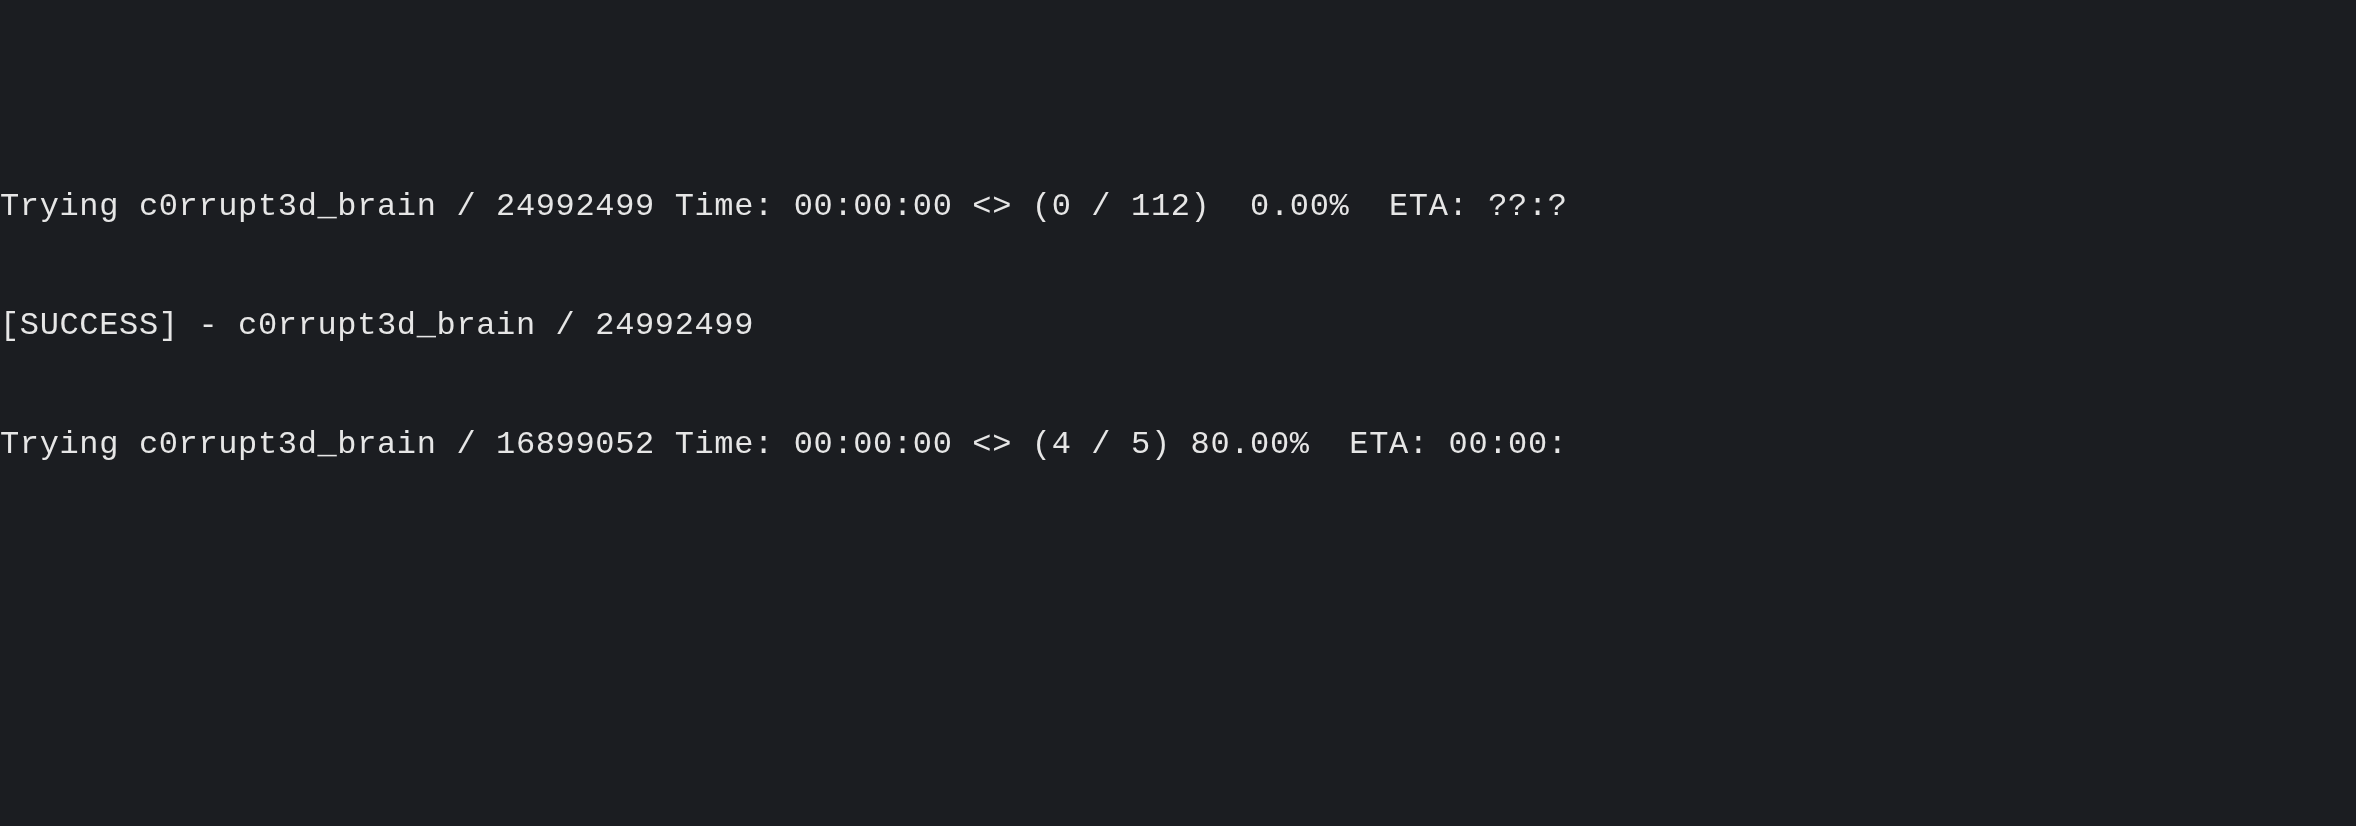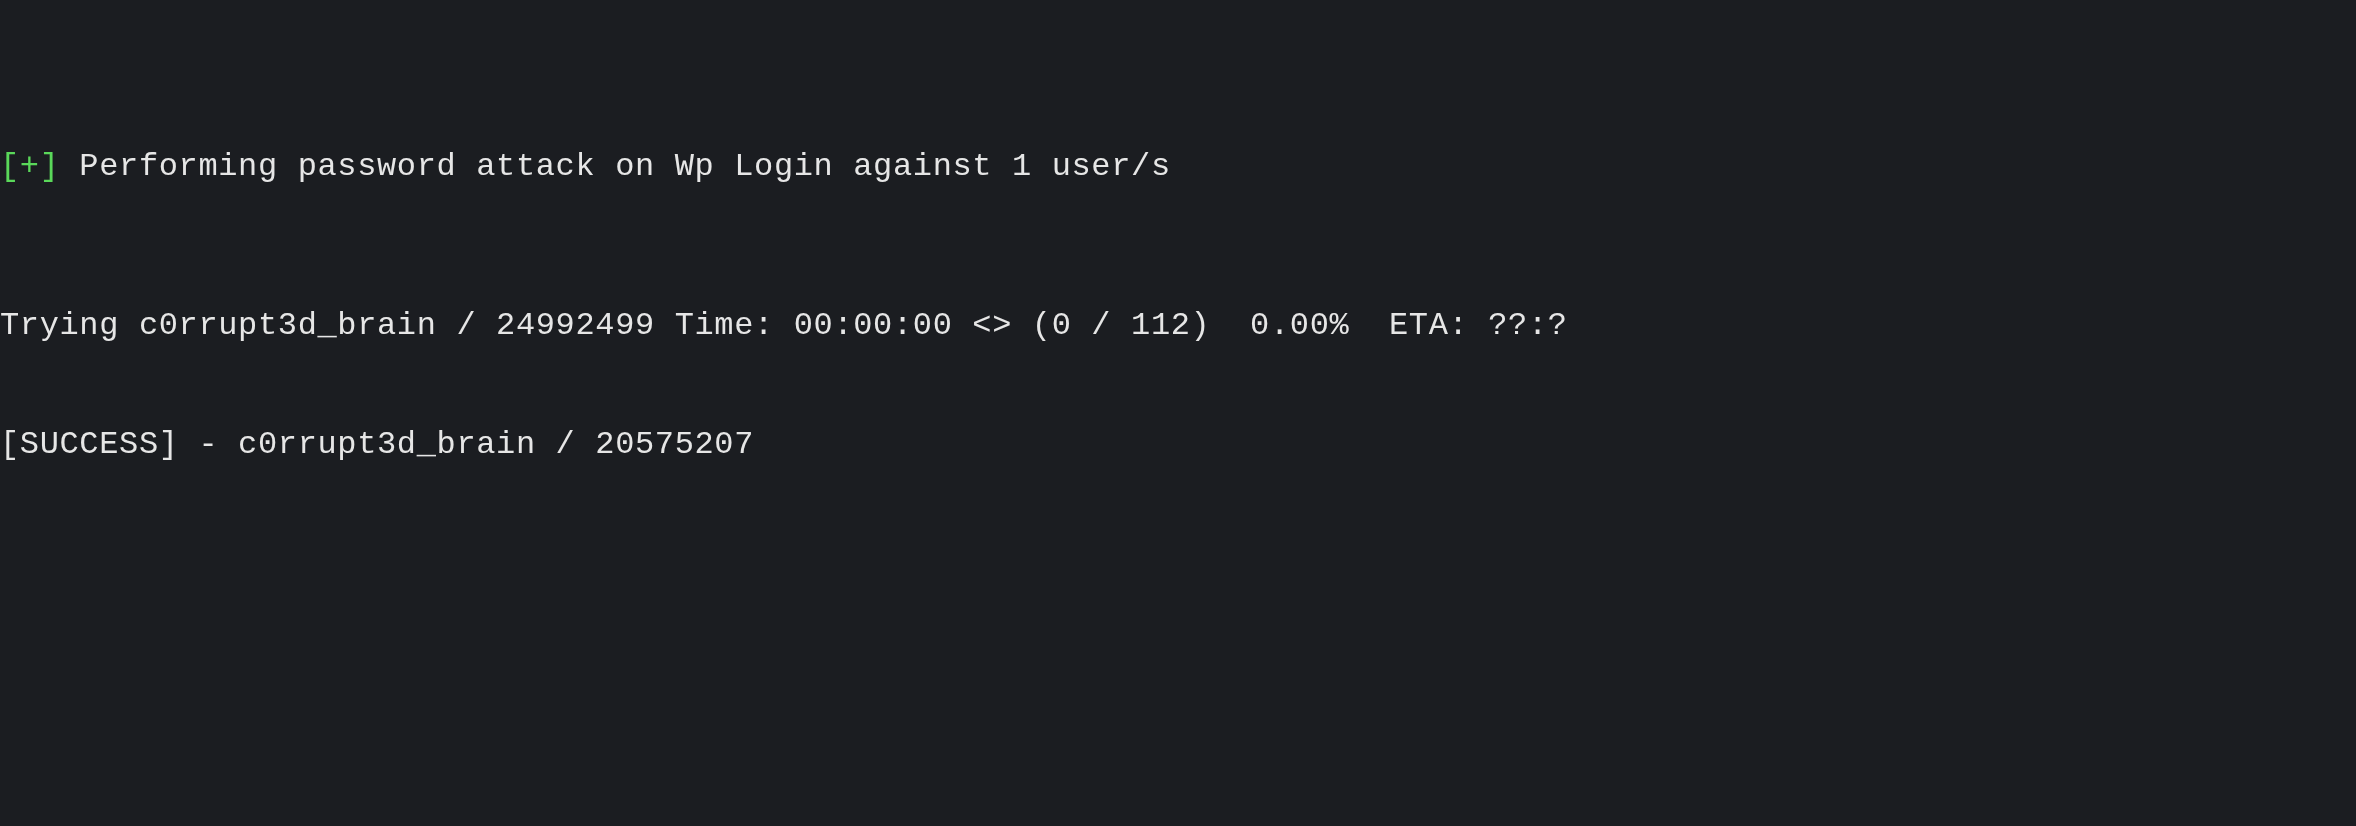--- a/index.html
+++ b/index.html
@@ -22,24 +22,24 @@
   .line {
     white-space: pre;
   }
   .bracket-green { color: #5ad85a; }
 </style>
 </head>
 <body>
 
 <div class="terminal">
 
-  <div class="line"><span class="bracket-green">[</span><span class="bracket-green">+</span><span class="bracket-green">]</span><span> Performing password attack on Wp Login against 1 user/s</span></div>
 
   <div class="line">Trying c0rrupt3d_brain / 24992499 Time: 00:00:00 &lt;&gt; (0 / 112)  0.00%  ETA: ??:?</div>
-  <div class="line">[SUCCESS] - c0rrupt3d_brain / 20575207</div>
+  <div class="line">[SUCCESS] - c0rrupt3d_brain / 24992499</div>
+  <div class="line">Trying c0rrupt3d_brain / 16899052 Time: 00:00:00 &lt;&gt; (4 / 5) 80.00%  ETA: 00:00:</div>
   
 
   
 
   
 
   
 
   
 

